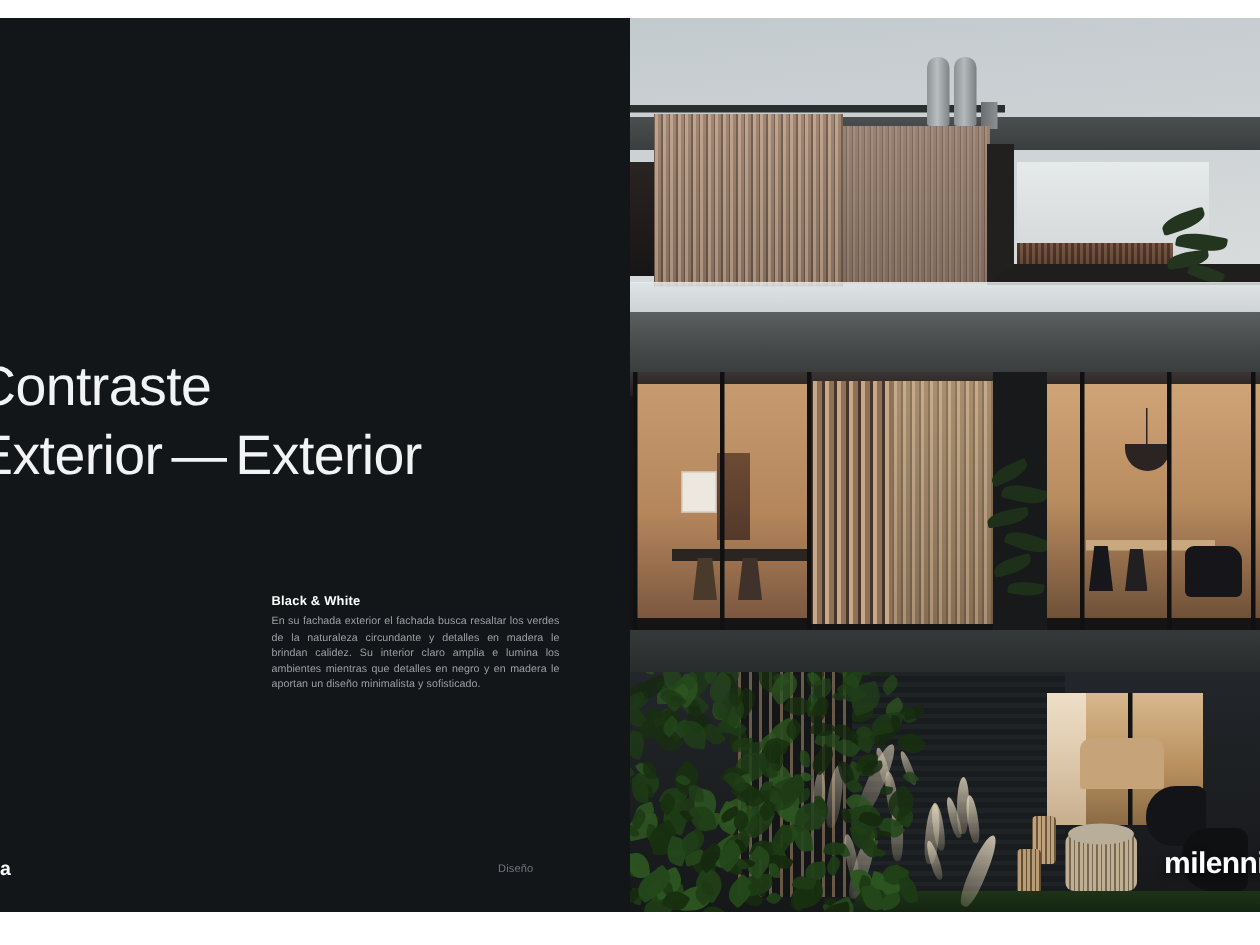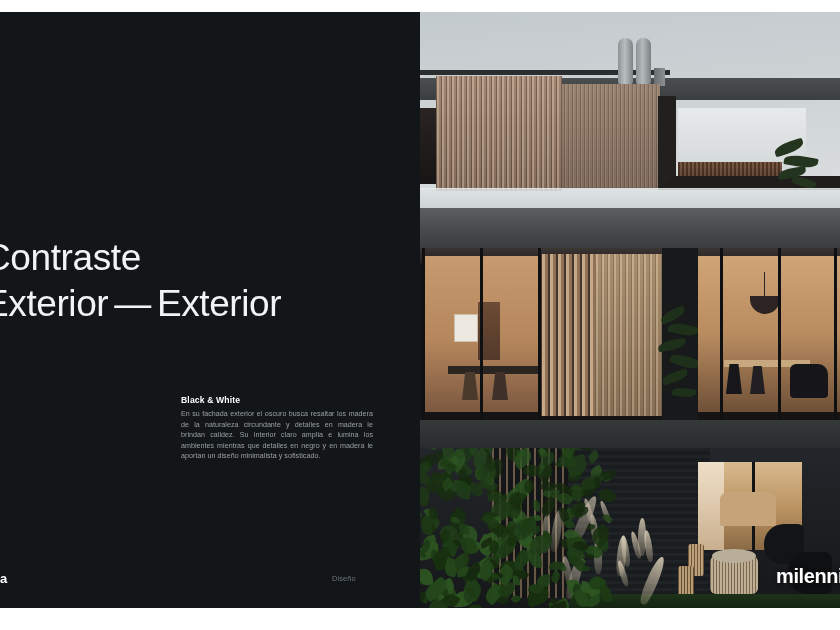--- a/index.html
+++ b/index.html
@@ -406,21 +406,21 @@
 
   <div class="panel-dark">
 
     <div class="headline">
       <span class="headline-line">Contraste</span>
       <span class="headline-line"><span>Exterior</span><span class="em-dash">—</span><span>Exterior</span></span>
     </div>
 
     <div class="blurb">
       <p class="blurb-title">Black &amp; White</p>
-      <p class="blurb-body">En su fachada exterior el oscuro busca resaltar los madera de la naturaleza circundante y detalles en madera le brindan calidez. Su interior claro amplia e lumina los ambientes mientras que detalles en negro y en madera le aportan un diseño minimalista y sofisticado.</p>
+      <p class="blurb-body">En su fachada exterior el fachada busca resaltar los verdes de la naturaleza circundante y detalles en madera le brindan calidez. Su interior claro amplia e lumina los ambientes mientras que detalles en negro y en madera le aportan un diseño minimalista y sofisticado.</p>
     </div>
 
   </div>
 
   <div class="photo">
     <div class="photo-inner">
 
       <div class="sky"></div>
 
       <div class="roof-slab"></div>

